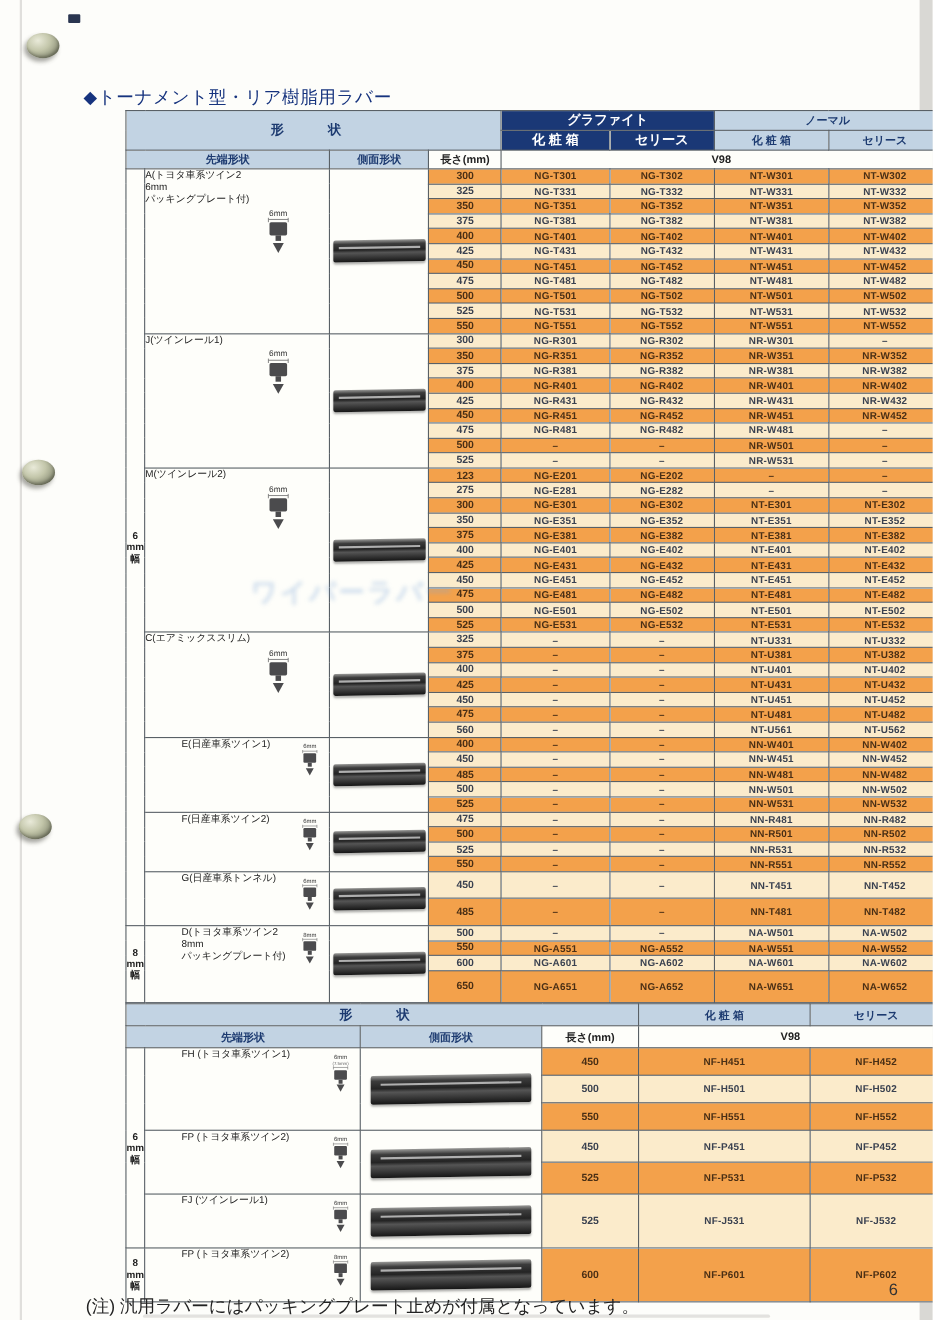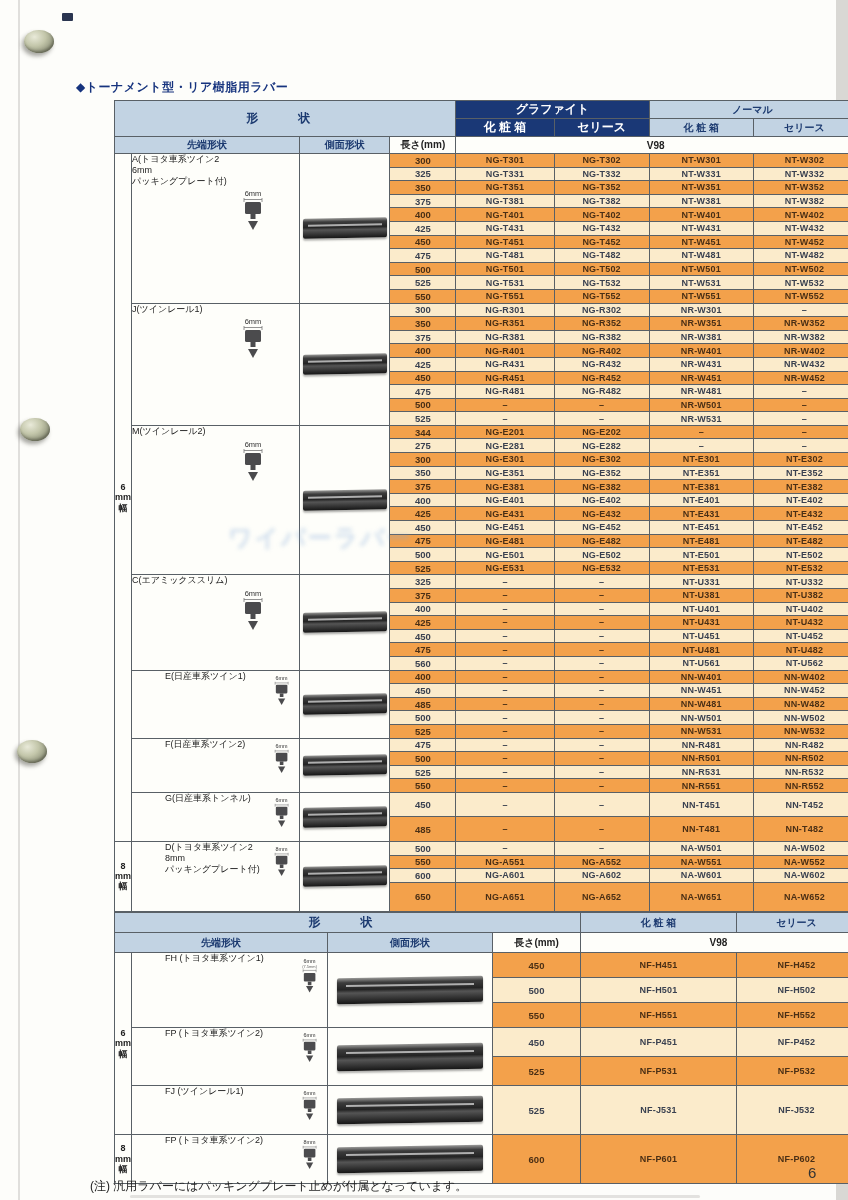--- a/index.html
+++ b/index.html
@@ -12,21 +12,21 @@
   .hole{position:absolute;width:30px;height:23px;border-radius:50%;
     background:radial-gradient(ellipse at 35% 30%, #e9ead9 0%, #c3c6aa 40%, #8f937b 75%, #6f7360 100%);
     box-shadow:-2px 3px 4px rgba(60,60,50,.45), inset -1px -2px 3px rgba(40,40,30,.4);}
   .hole1{left:24px;top:30px;}
   .hole2{left:20px;top:418px;}
   .hole3{left:17px;top:740px;}
   .watermark{position:absolute;left:228px;top:522px;width:260px;font-size:24px;font-weight:bold;
     color:rgba(125,165,215,.38);filter:blur(2px);pointer-events:none;z-index:5;letter-spacing:2px;}
   .title-bar{position:absolute;left:75px;top:28px;width:763px;height:44px;background:var(--navy);
     color:#fff;font-size:27px;font-weight:bold;text-align:center;line-height:44px;letter-spacing:3px;}
-  .sec-title{position:absolute;left:76px;font-size:12px;font-weight:bold;color:var(--accent);letter-spacing:.5px;}
+  .sec-title{position:absolute;left:76px;font-size:16px;font-weight:normal;color:var(--accent);letter-spacing:.5px;}
   .sec1{top:79px;}
   .sec2{top:886px;}
   table.t{position:absolute;border-collapse:collapse;table-layout:fixed;background:#fefefa;margin-left:36px;}
   .t1{left:78px;top:100px;width:742px;}
   .t2{left:78px;top:912px;width:742px;}
   .t th,.t td{border:1px solid #596066;padding:0;overflow:hidden;white-space:nowrap;}
   .t th{font-weight:bold;text-align:center;}
   .hb{background:var(--hblue);color:#1c3a70;font-size:10px;}
   .hnavy{background:var(--navy);color:#ffffff;font-size:12px;border-color:#8fa3c0;}
   .shape-h{font-size:12px;letter-spacing:14px;}
@@ -43,21 +43,21 @@
   .blade{width:84px;height:20px;margin:0 auto;border-radius:2px;position:relative;
     background:linear-gradient(180deg,#9a9a98 0%,#3c3c3c 18%,#242424 45%,#555 58%,#161616 100%);
     box-shadow:0 2px 2px rgba(0,0,0,.3);transform:skewY(-1deg);}
   .blade::after{content:"";position:absolute;left:6%;top:28%;width:88%;height:2px;background:#cfcfcf;opacity:.8;}
   .blade2{width:146px;height:26px;}
   td.len,td.part{text-align:center;font-weight:bold;}
   td.len{font-size:9.5px;}
   td.part{font-size:9px;letter-spacing:.2px;}
   td.orange{background:var(--orange);color:#4a2f15;}
   td.cream{background:var(--cream);color:#3a4150;}
-  .note{position:absolute;left:90px;top:1178px;font-size:12px;color:#222;}
+  .note{position:absolute;left:78px;top:1178px;font-size:16px;color:#222;}
   .pagenum{position:absolute;left:808px;top:1164px;font-size:15px;color:#333;}
 </style>
 </head>
 <body>
 
 <div class="scan">
   <div class="edge-line"></div>
   <div class="right-strip"></div>
   <div class="smudge"></div>
   <div class="corner-mark"></div>
@@ -287,21 +287,21 @@
     <path d="M11 10 v4 M29 10 v4 M11 11.5 h18" stroke="#777" stroke-width="0.8" fill="none"></path>
     <rect x="12" y="14" width="16" height="12" rx="1.5" fill="#4b4b4d"></rect>
     <rect x="17.5" y="26" width="5" height="5" fill="#4b4b4d"></rect>
     <path d="M15 33 h10 l-5 9 z" fill="#4b4b4d"></path>
     </g>
             </svg>
           </td>
           <td class="sidecell" rowspan="11">
             <div class="blade"></div>
           </td>
-          <td class="len orange">344</td>
+          <td class="len orange">123</td>
           <td class="part orange">NG-E201</td>
           <td class="part orange">NG-E202</td>
           <td class="part orange">–</td>
           <td class="part orange">–</td>
         </tr>
         <tr style="height: 13.6px;">
           <td class="len cream">275</td>
           <td class="part cream">NG-E281</td>
           <td class="part cream">NG-E282</td>
           <td class="part cream">–</td>

